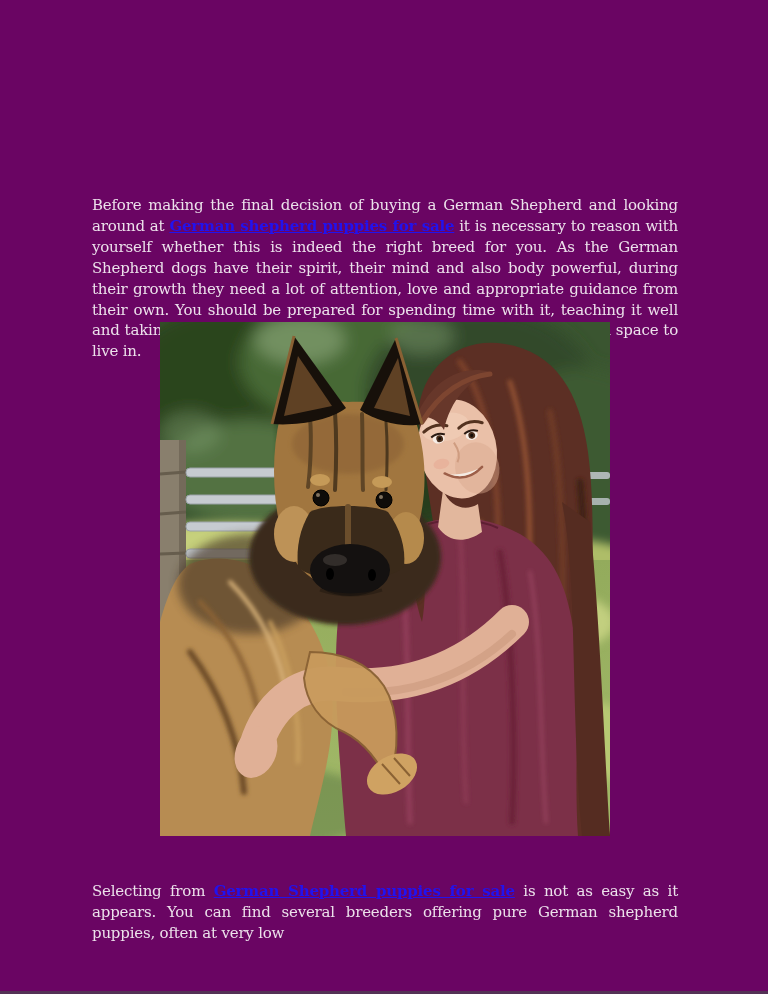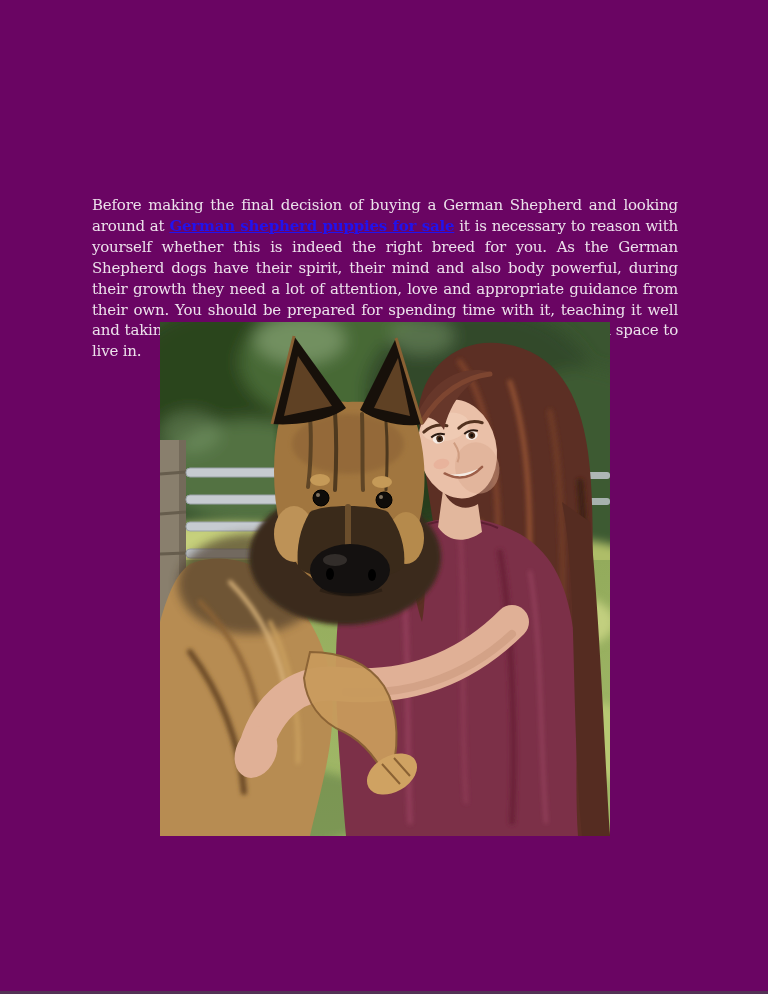--- a/index.html
+++ b/index.html
@@ -254,15 +254,16 @@
           <path d="M124,94 L138,34 L172,84 Z" fill="#5f4124"></path>
           <path d="M112,102 L134,14" stroke="#8a6134" stroke-width="3" fill="none"></path>
           <path d="M200,88 L236,16 L262,102 C244,106 218,100 200,88 Z" fill="#17100a"></path>
           <path d="M214,86 L238,36 L250,94 Z" fill="#5f4124"></path>
           <path d="M236,16 L262,102" stroke="#8a6134" stroke-width="3" fill="none"></path>
         </g>
       </g>
     </svg>
   </figure>
 
+  <p class="body-para para-2"><span>Selecting from </span><a class="inline-link">German Shepherd puppies for sale</a><span> is not as easy as it appears. You can find several breeders offering pure German shepherd puppies, often at very low</span></p>
 
   <div class="bottom-strip"></div>
 </div>
 
 </body></html>

